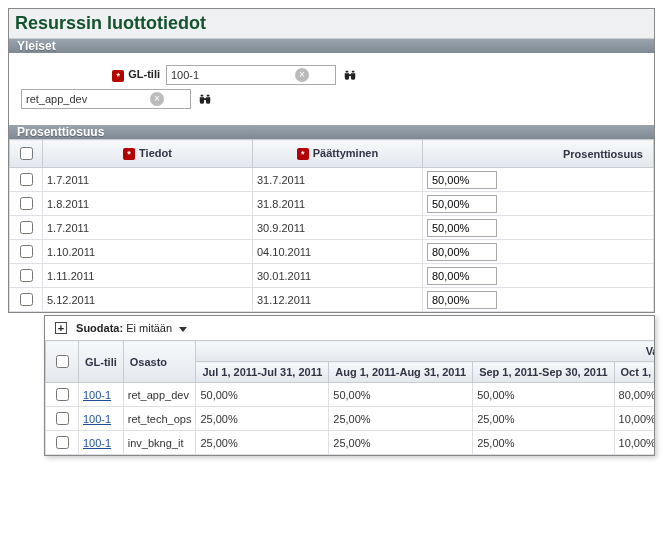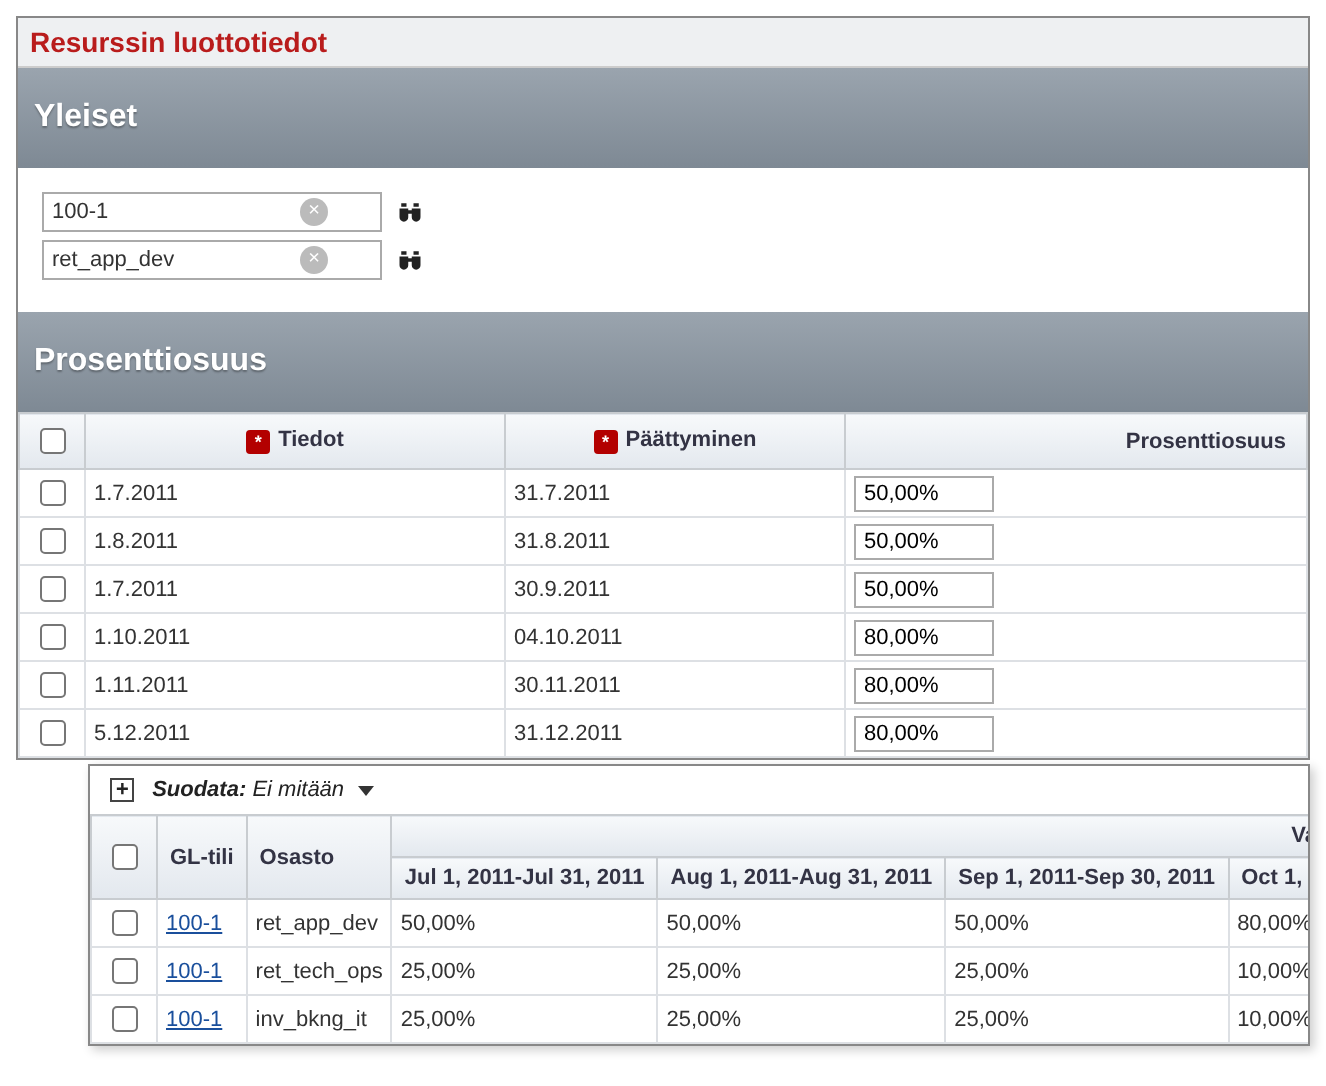--- a/index.html
+++ b/index.html
@@ -16,33 +16,33 @@
     border: 1px solid #888;
     background: #fff;
     margin-bottom: 6px;
   }
   .panel.second {
     margin-left: 36px;
     margin-top: -4px;
     box-shadow: 2px 2px 5px rgba(0,0,0,0.2);
   }
   .panel-title {
-    font-size: 14px;
-    font-weight: bold;
-    color: #b91c1c;
+    font-size: 18px;
+    font-weight: bold;
+    color: #14532d;
     padding: 4px 6px;
     background: #eef0f2;
     border-bottom: 1px solid #ccc;
   }
   .section-bar {
     background: linear-gradient(#9aa4ae, #7e8994);
     color: #fff;
     font-weight: bold;
-    font-size: 16px;
-    padding: 16px 8px;
+    font-size: 12px;
+    padding: 0 8px;
     text-shadow: 0 1px 1px rgba(0,0,0,0.3);
   }
   .form-area {
     padding: 8px 12px 12px 12px;
   }
   .form-row {
     display: flex;
     align-items: center;
     margin: 4px 0;
   }
@@ -128,21 +128,20 @@
     border: 1px solid #aaa;
     padding: 0 4px;
     font-size: 11px;
     background: #fff;
   }
   .panel-title .italic { font-style: italic; font-weight: normal; }
   .filter-row {
     padding: 6px 10px;
     font-size: 11px;
     color: #222;
-    font-style: italic;
   }
   .plus-sq {
     display: inline-block;
     width: 12px; height: 12px;
     border: 1px solid #444;
     line-height: 10px;
     text-align: center;
     font-weight: bold;
     font-size: 11px;
     margin-right: 6px;
@@ -166,20 +165,23 @@
 </style>
 </head>
 <body>
 
 <div class="panel">
   <div class="panel-title">Resurssin luottotiedot</div>
   <div class="section-bar">Yleiset</div>
 
   <div class="form-area">
     <div class="form-row">
+      <div class="form-label">
+        <span class="req">*</span><span>GL-tili</span>
+      </div>
       <div class="text-input">
         <span class="val">100-1</span>
         <span class="clear-x">×</span>
       </div>
       <span class="binoc">
         <svg viewBox="0 0 16 16">
             <path fill="#222" d="M3 3h3v2H3zM10 3h3v2h-3zM2 6h5v5a2.5 2.5 0 1 1-5 0zM9 6h5v5a2.5 2.5 0 1 1-5 0zM7 7h2v2H7z"></path>
           </svg>
       </span>
     </div>
@@ -228,21 +230,21 @@
         </tr>
         <tr>
           <td class="chk"><input type="checkbox" style=""></td>
           <td>1.10.2011</td>
           <td>04.10.2011</td>
           <td><input class="pct-input" value="80,00%" style=""></td>
         </tr>
         <tr>
           <td class="chk"><input type="checkbox" style=""></td>
           <td>1.11.2011</td>
-          <td>30.11.2011</td>
+          <td>30.01.2011</td>
           <td><input class="pct-input" value="80,00%" style=""></td>
         </tr>
         <tr>
           <td class="chk"><input type="checkbox" style=""></td>
           <td>5.12.2011</td>
           <td>31.12.2011</td>
           <td><input class="pct-input" value="80,00%" style=""></td>
         </tr>
       </tbody>
   </table>

